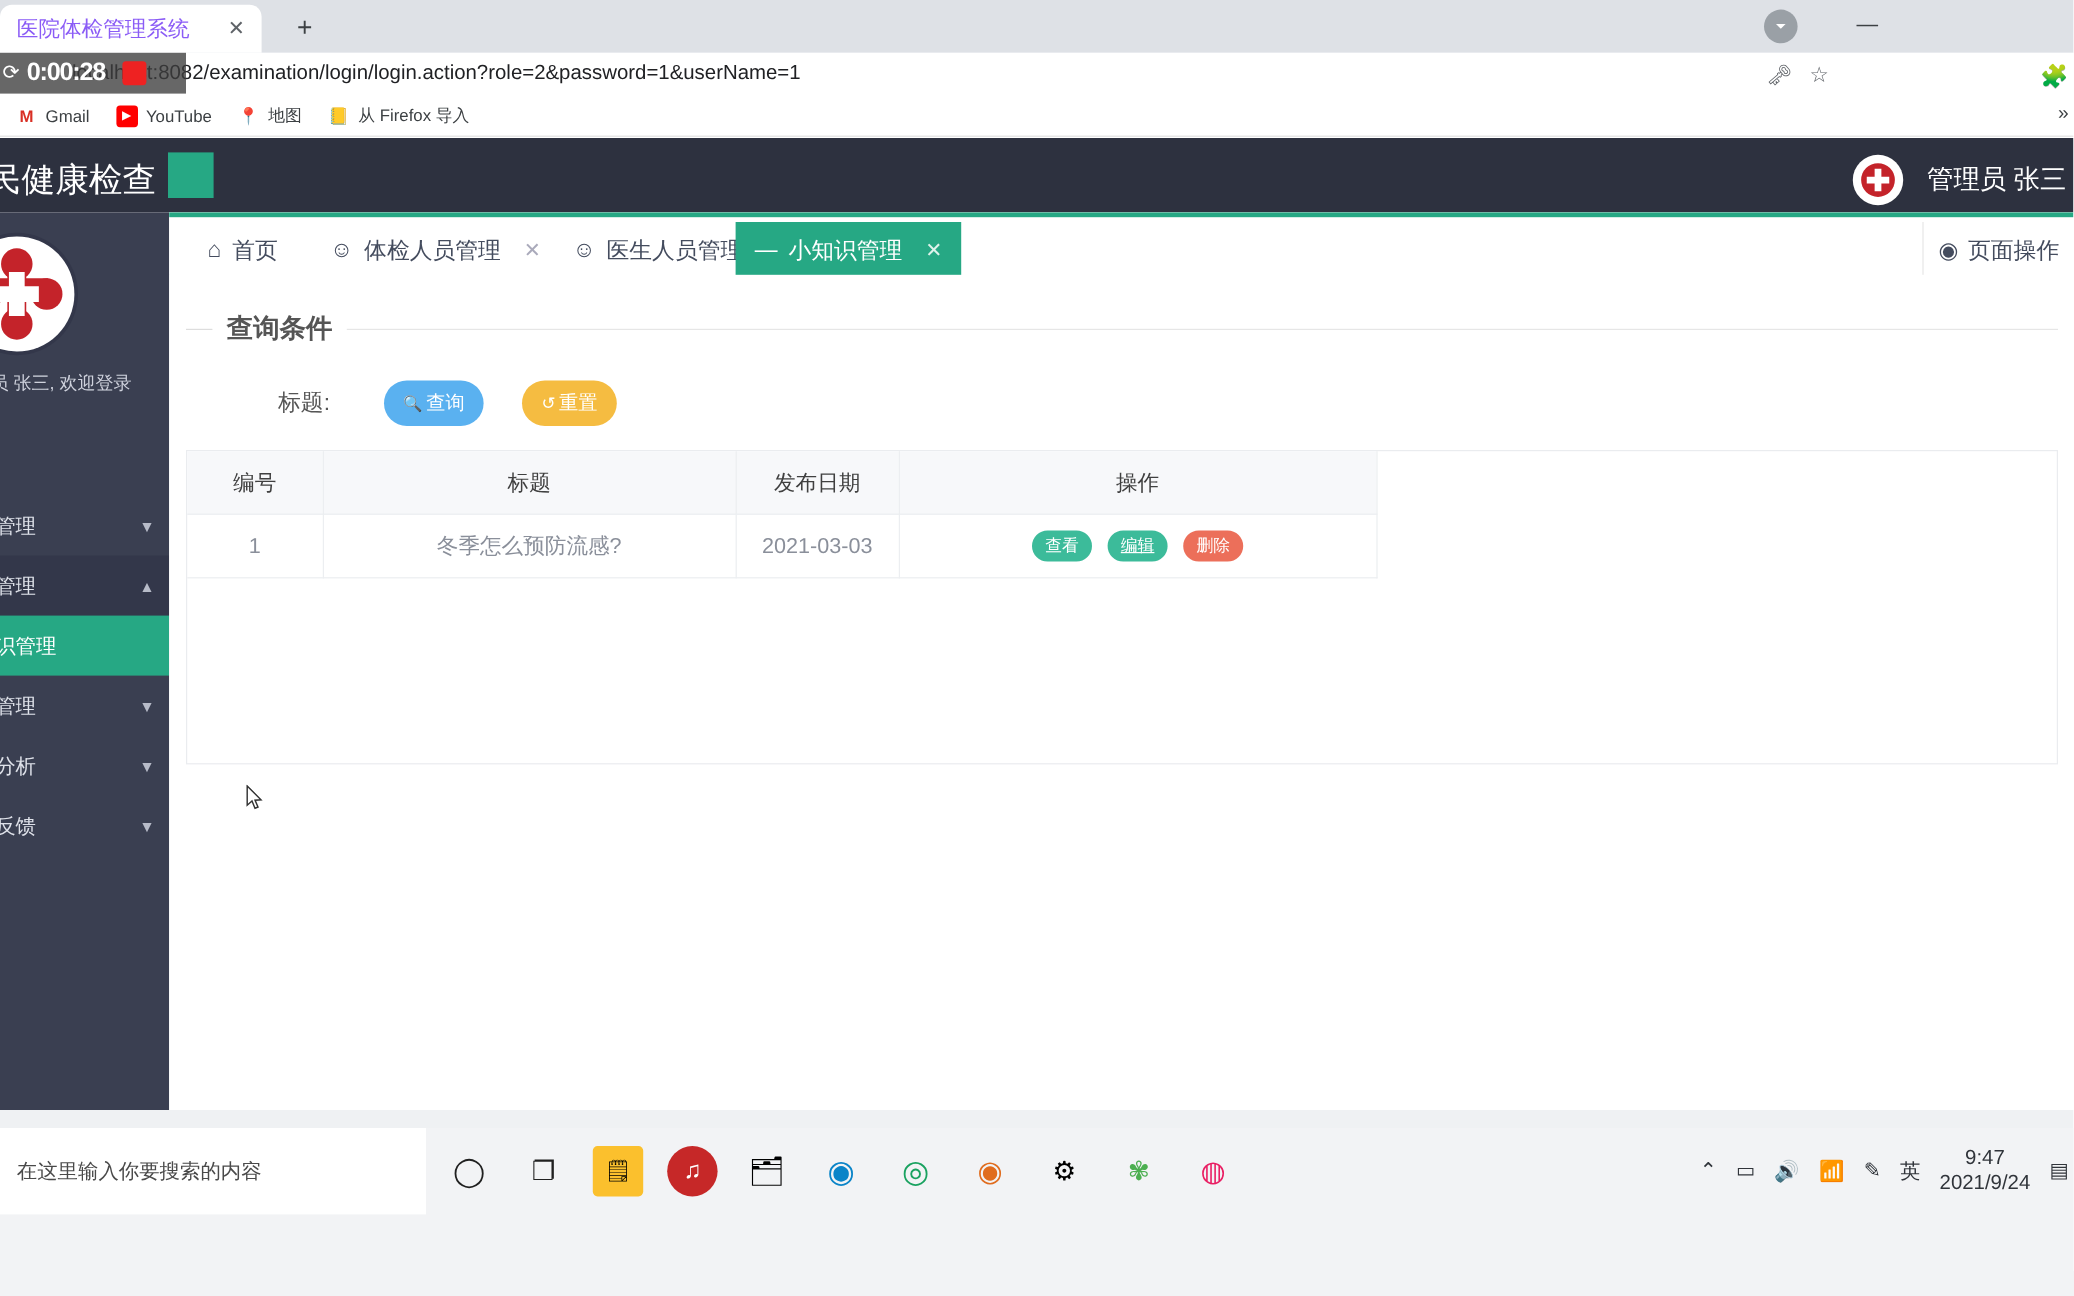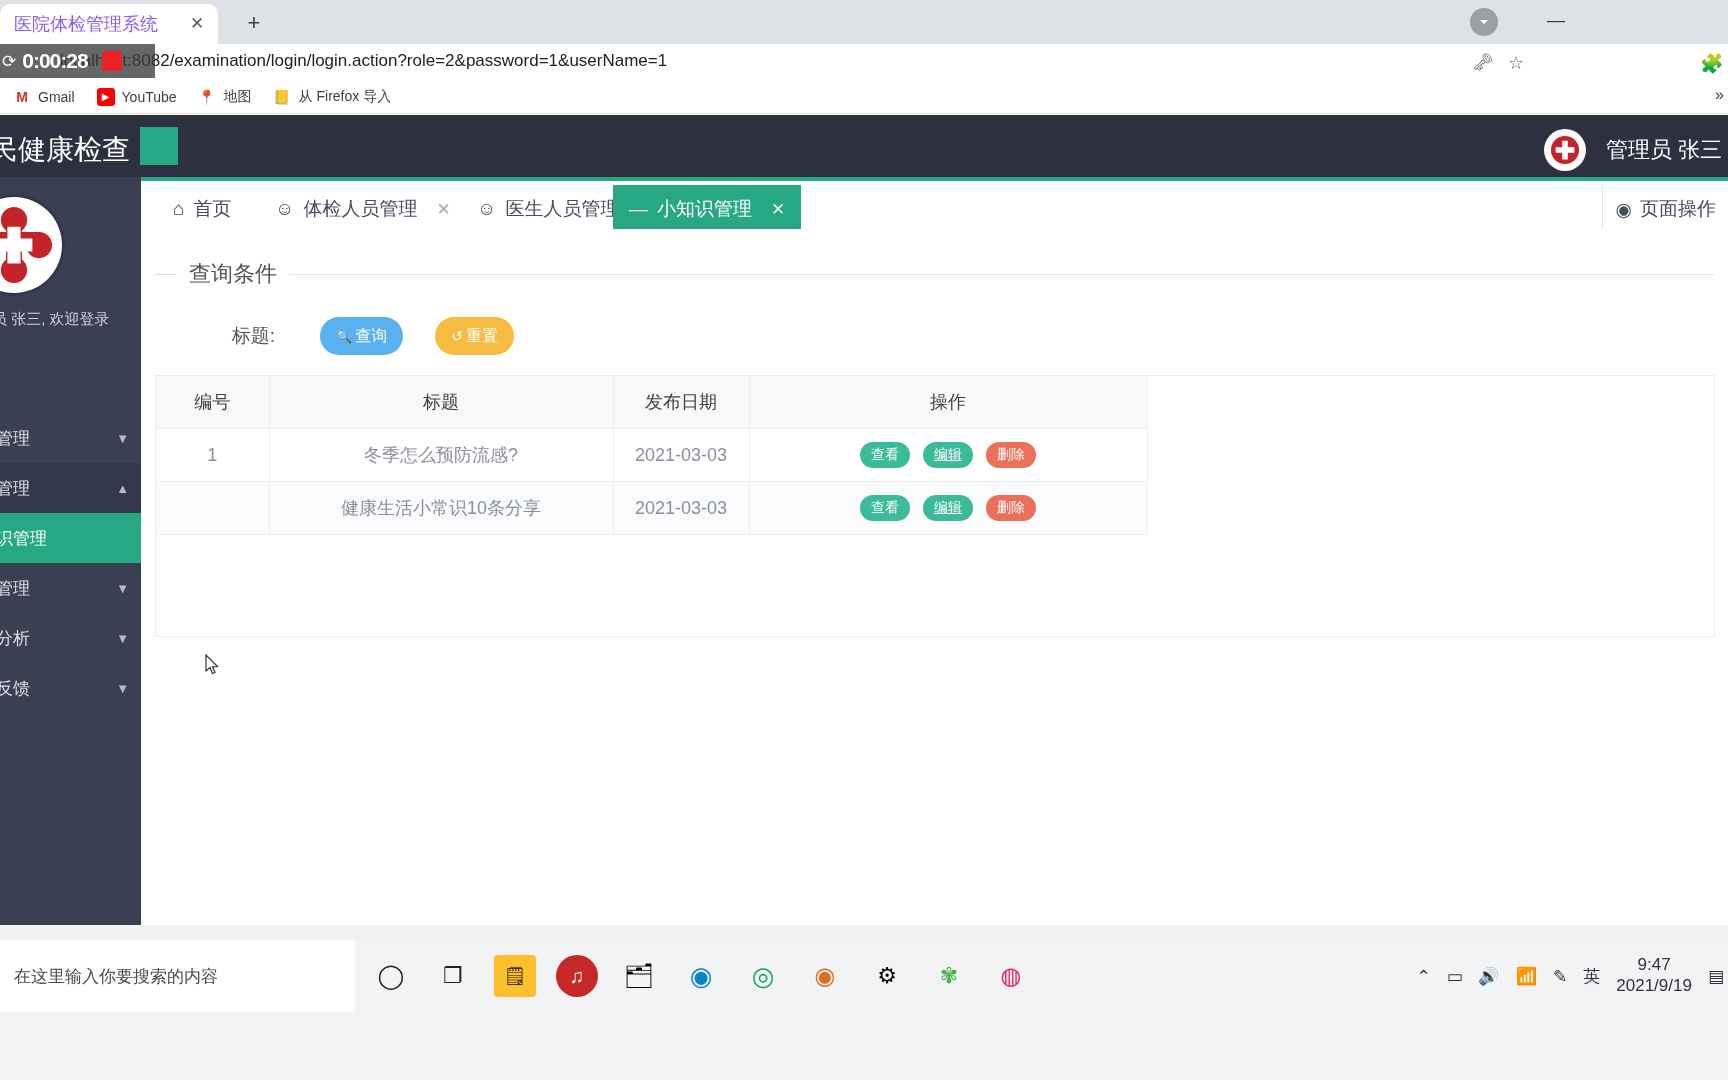--- a/index.html
+++ b/index.html
@@ -87,21 +87,21 @@
       padding:0 16px; font-size:19px; color:#444c5e; cursor:pointer; white-space:nowrap; }
   .utab .x { color:#aab; font-size:17px; margin-left:10px; }
   .utab.active { background:#26a884; color:#fff; }
   .utab.active .x { color:#dff3ec; }
   .page-ops { position:absolute; right:0; top:4px; height:48px; display:flex; align-items:center; gap:8px;
       padding:0 12px; border-left:1px solid #e6e6e6; font-size:19px; color:#444c5e; white-space:nowrap; }
 
   
   .content { position:absolute; left:141px; top:114px; width:1587px; height:696px; background:#fff; }
 
-  .fieldset-wrap { position:absolute; left:14px; top:30px; width:1560px; }
+  .fieldset-wrap { position:absolute; left:14px; top:30px; width:1560px;font-weight:bold; }
   .legend-row { display:flex; align-items:center; gap:12px; }
   .legend-dash { width:22px; height:1px; background:#ddd; }
   .legend-title { font-size:22px; color:#555; white-space:nowrap; }
   .legend-line { flex:1; height:1px; background:#e6e6e6; }
 
   .search-row { position:absolute; left:14px; top:88px; display:flex; align-items:center; gap:16px; }
   .lbl-title { width:120px; text-align:right; font-size:19px; color:#555; }
   .inp-title { margin-left:18px; width:213px; height:42px; border:1px solid #e0e3e9; border-radius:6px;
       padding:0 14px; font-size:18px; color:#333; outline:none; background:#fff; }
   .inp-title::placeholder { color:#b6bcc8; }
@@ -320,30 +320,20 @@
             <tr>
               <td>1</td>
               <td>冬季怎么预防流感?</td>
               <td>2021-03-03</td>
               <td>
                 <button class="minibtn mb-view">查看</button>
                 <button class="minibtn mb-edit">编辑</button>
                 <button class="minibtn mb-del">删除</button>
               </td>
             </tr>
-            <tr class="alt">
-              <td></td>
-              <td>健康生活小常识10条分享</td>
-              <td>2021-03-03</td>
-              <td>
-                <button class="minibtn mb-view">查看</button>
-                <button class="minibtn mb-edit">编辑</button>
-                <button class="minibtn mb-del">删除</button>
-              </td>
-            </tr>
           </tbody>
         </table>
       </div>
 
     </div>
 
     <svg class="cursor" width="16" height="24" viewBox="0 0 16 24">
       <path d="M1 1 L1 17 L5 13.5 L7.5 19.5 L10 18.5 L7.5 12.8 L12.5 12.5 Z" fill="#fff" stroke="#333" stroke-width="1.2"></path>
     </svg>
   </div>
@@ -368,19 +358,19 @@
     </div>
     <div class="tray">
       <span class="tray-ic">⌃</span>
       <span class="tray-ic">▭</span>
       <span class="tray-ic">🔊</span>
       <span class="tray-ic">📶</span>
       <span class="tray-ic">✎</span>
       <span class="tray-ic">英</span>
       <span class="clock">
         <span style="display:block">9:47</span>
-        <span style="display:block">2021/9/19</span>
+        <span style="display:block">2021/9/24</span>
       </span>
       <span class="tray-ic">▤</span>
     </div>
   </div>
 
 </div>
 
 </body></html>

